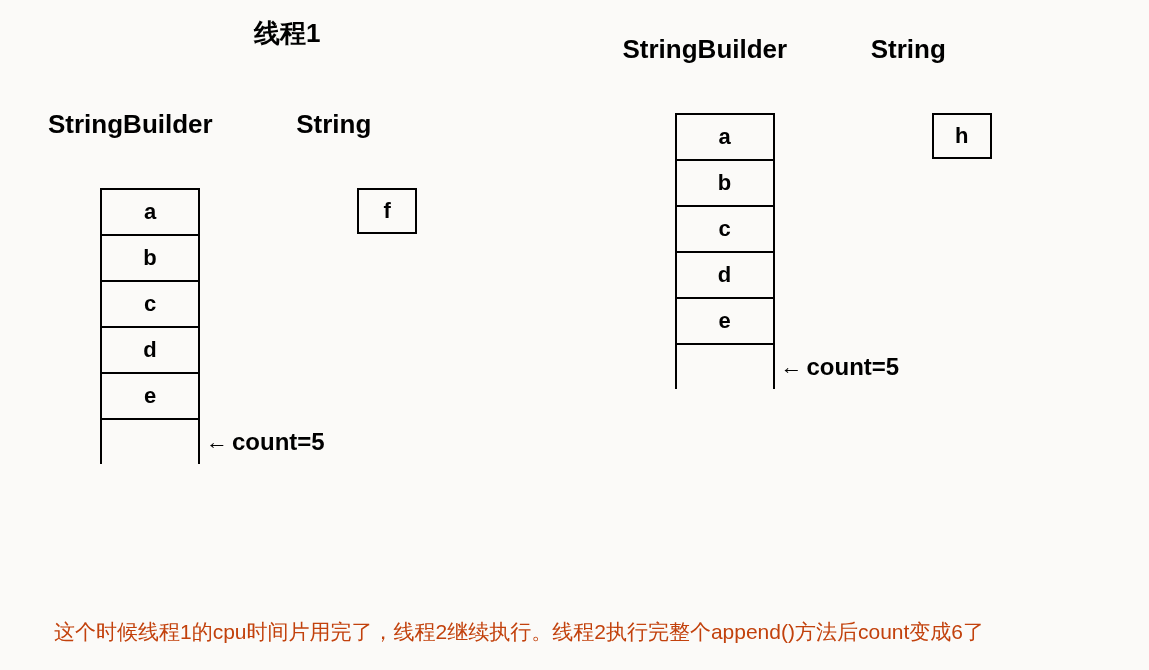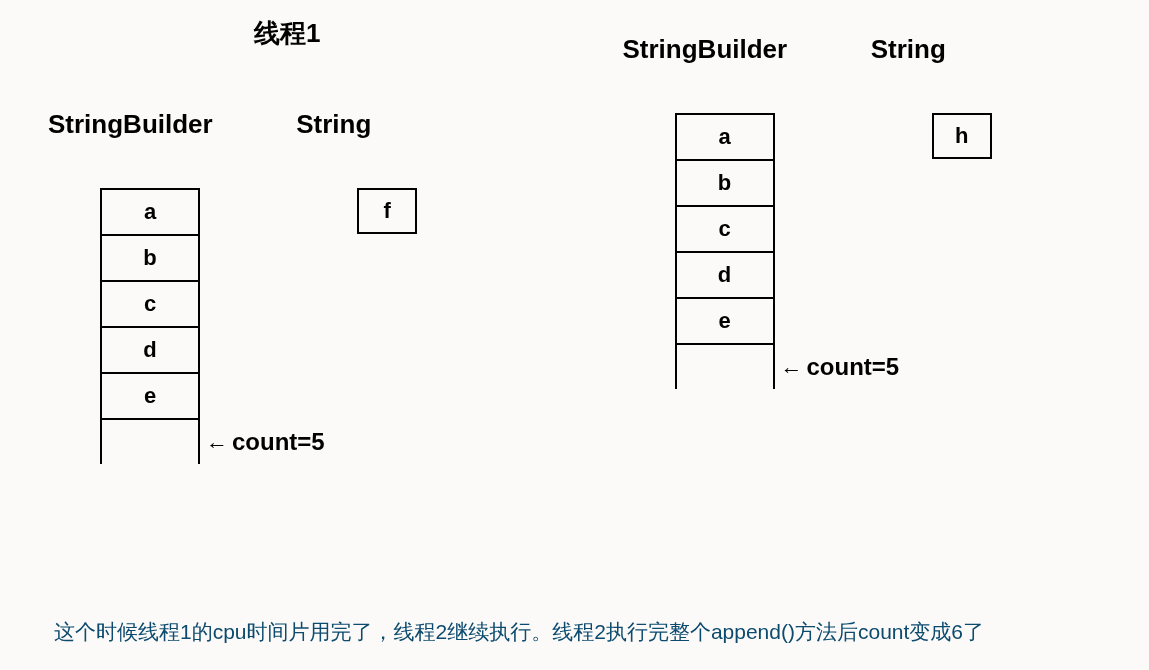--- a/index.html
+++ b/index.html
@@ -93,21 +93,21 @@
       font-weight: 700;
       background: #fbfaf8;
       margin-left: 30px;
     }
     .caption {
       position: absolute;
       bottom: 18px;
       left: 54px;
       right: 54px;
       font-size: 21px;
-      color: #0c4a6e;
+      color: #c2410c;
       line-height: 1.9;
       font-weight: 400;
     }
   </style>
 </head>
 <body>
 
 <div class="container">
 
   <div class="thread">

